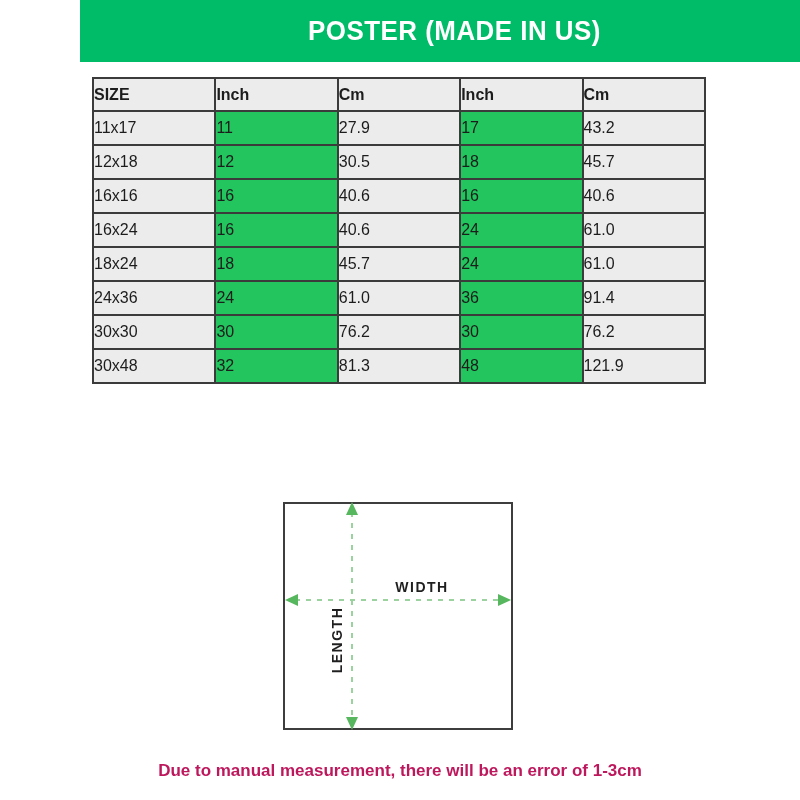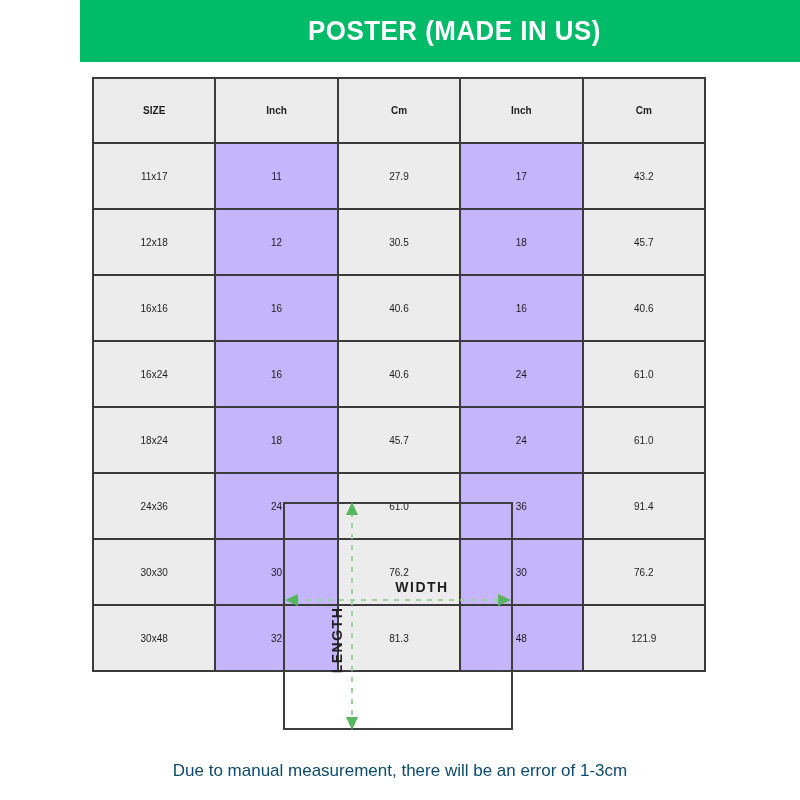--- a/index.html
+++ b/index.html
@@ -19,37 +19,37 @@
     color: #ffffff; font-size: 27px; font-weight: bold;
     letter-spacing: 0.5px; transform: scaleX(0.96);
     white-space: nowrap;
   }
   .table-wrap { position: absolute; left: 92px; top: 77px; width: 614px; }
   table.size-table {
     border-collapse: collapse; width: 100%; table-layout: fixed;
   }
   .size-table th, .size-table td {
     border: 2px solid #3b3b3b;
-    text-align: center; vertical-align: middle;
-    font-size: 10px; color: #1c1c1c; padding: 16px;
+    text-align: left; vertical-align: middle;
+    font-size: 16px; color: #1c1c1c; padding: 0;
   }
   .size-table th { height: 31px; background: #ececec; font-weight: bold; }
   .size-table td { height: 32px; font-weight: normal; background: #ffffff; }
   .size-table td.col-size { background: #ececec; font-weight: normal; }
   .size-table td.col-gray { background: #ececec; }
-  .size-table td.col-white { background: #c4b5fd; }
+  .size-table td.col-white { background: #22c55e; }
   .diagram { position: absolute; left: 283px; top: 502px; width: 251px; height: 228px; }
   .diagram svg text {
     font-family: "Liberation Sans", sans-serif;
     font-weight: bold; font-size: 14px; letter-spacing: 1.5px; fill: #1f1f1f;
   }
   .note {
     position: absolute; left: 0; top: 761px; width: 800px;
     text-align: center;
-    color: #0c4a6e; font-size: 17px; font-weight: normal;
+    color: #be185d; font-size: 17px; font-weight: bold;
   }
 </style>
 </head>
 <body>
 
 <div class="banner">
   <div class="banner-title">POSTER (MADE IN US)</div>
 </div>
 
 <div class="table-wrap">

